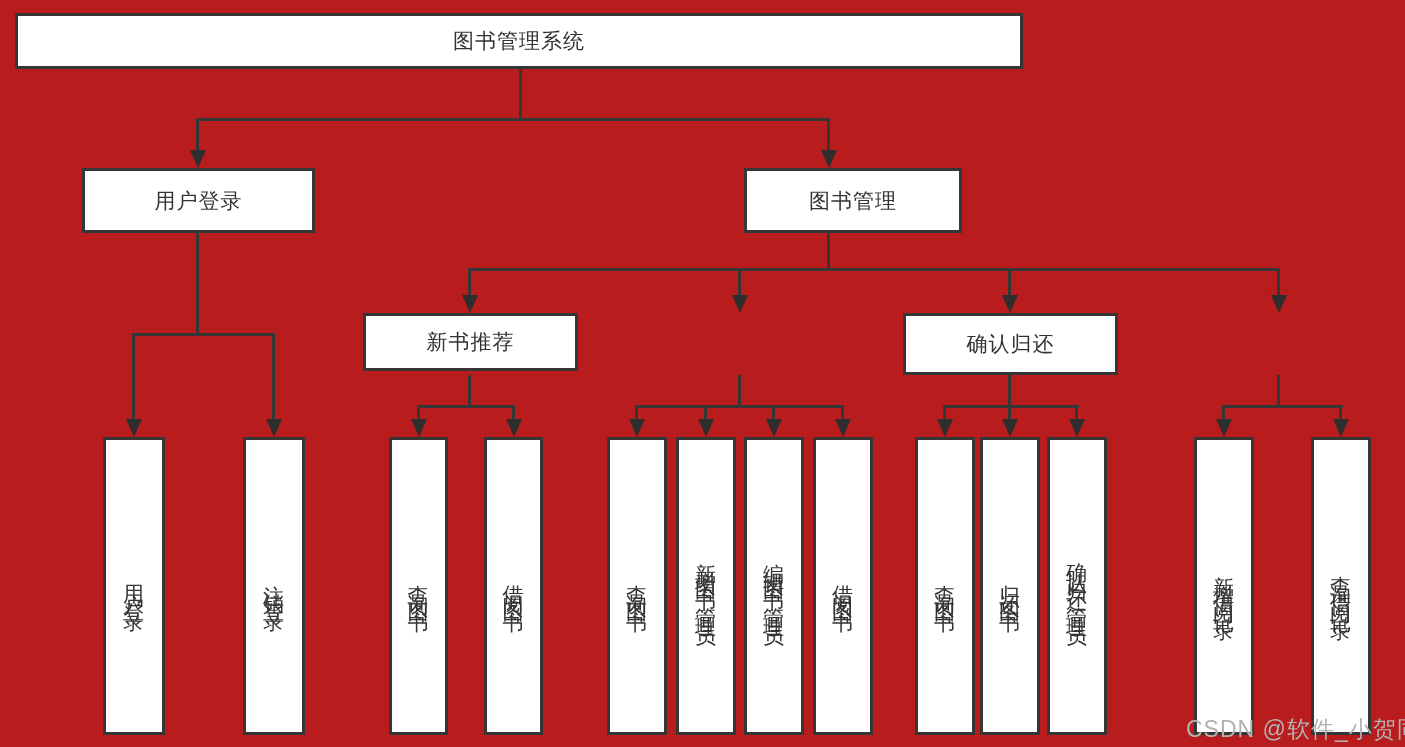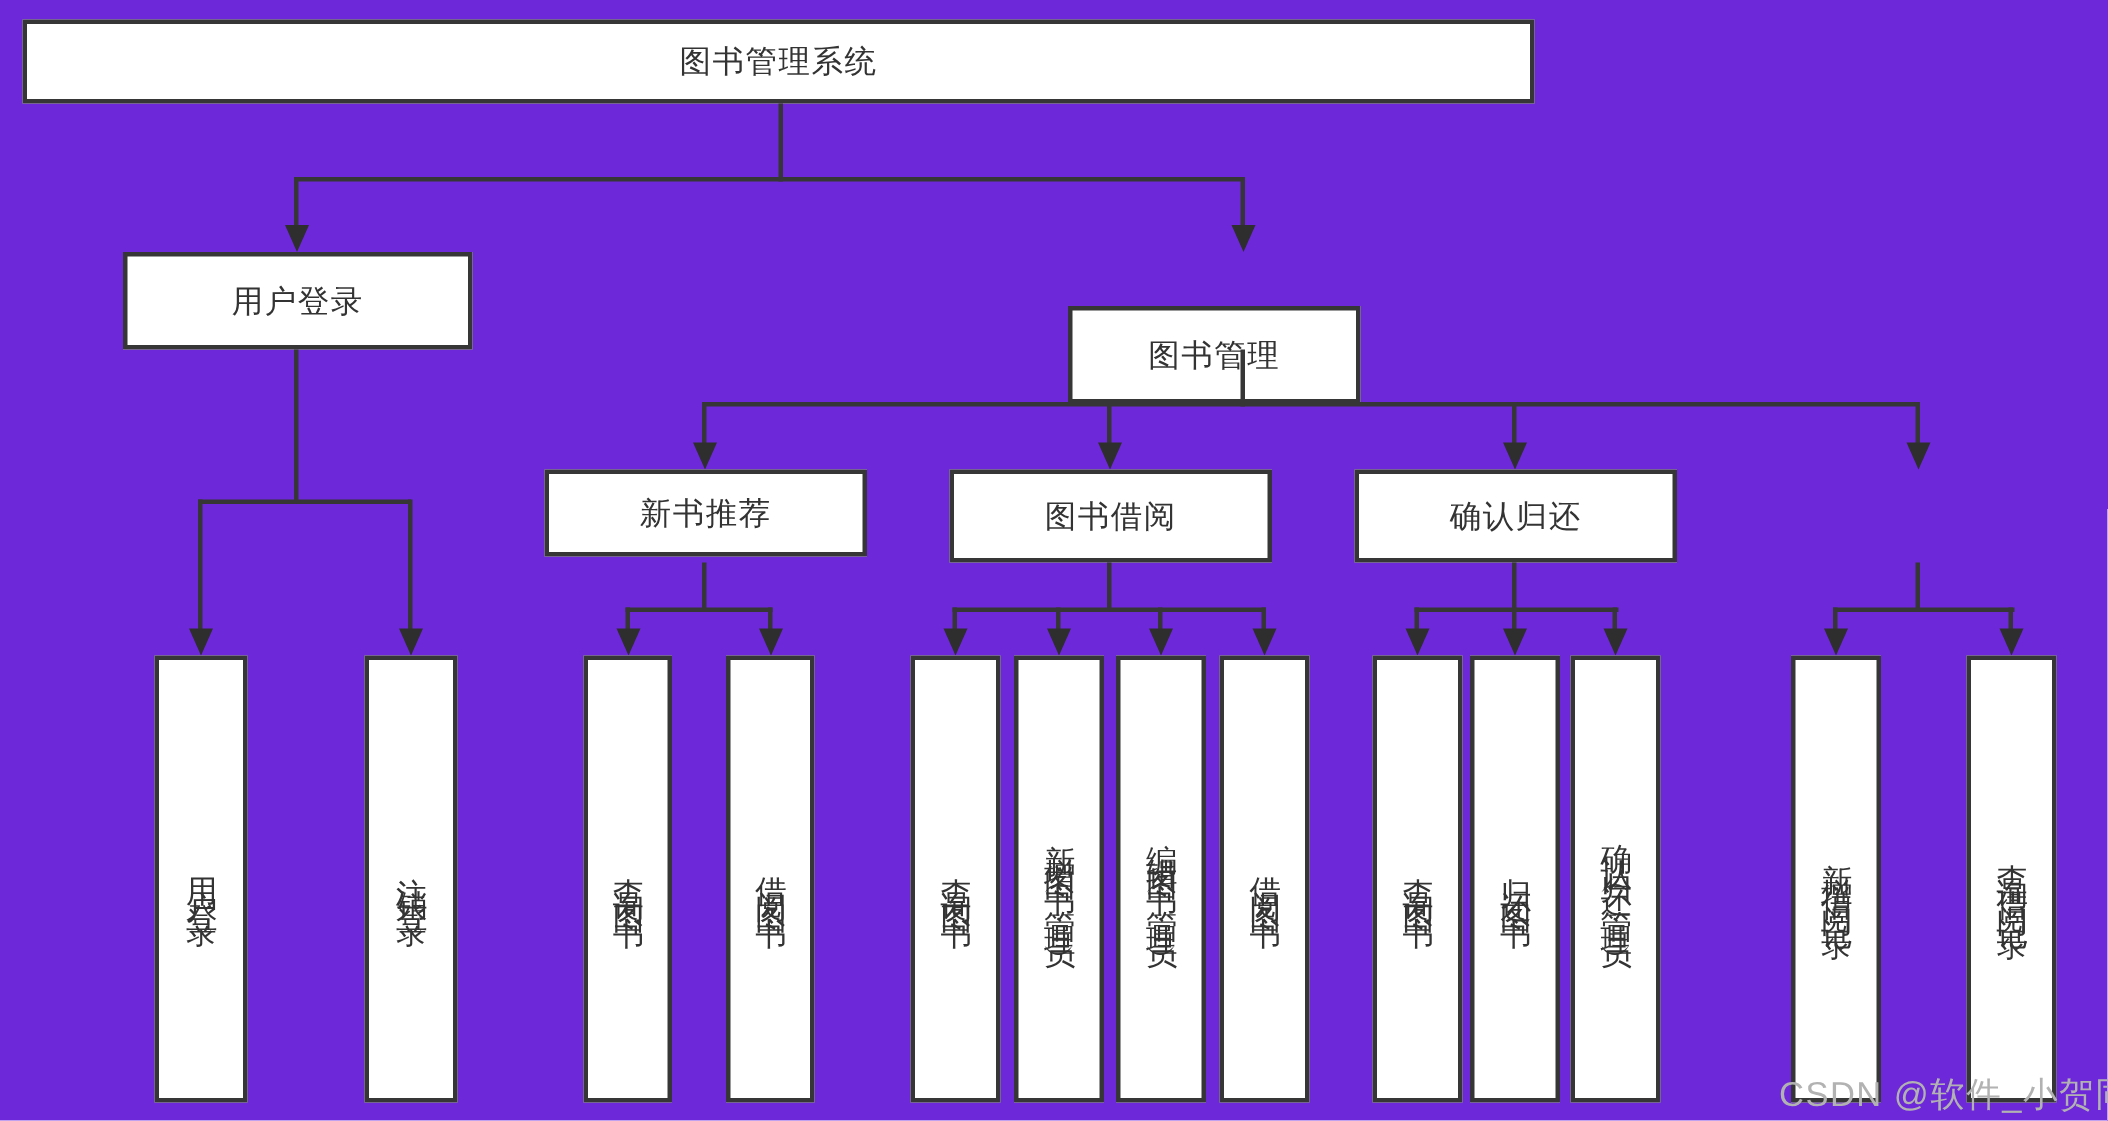--- a/index.html
+++ b/index.html
@@ -1,17 +1,17 @@
 <!DOCTYPE html>
 <html><head>
 <meta charset="utf-8">
 <style>
   html,body { margin:0; padding:0; background:#ffffff; }
   #canvas {
-    position:relative; width:1405px; height:747px; background:#6d28d9;
+    position:relative; width:1405px; height:747px; background:#b91c1c;
     font-family:"Liberation Sans","DejaVu Sans",sans-serif; overflow:hidden;
   }
   .box {
     position:absolute; box-sizing:border-box;
     border:3px solid #363636; background:#ffffff;
     display:flex; align-items:center; justify-content:center;
     color:#333333;
   }
   .hbox { font-size:21px; letter-spacing:1px; }
   .vbox { top:437px; height:298px; }
@@ -43,21 +43,21 @@
   <div class="vline" style="left:519px; top:69px; height:52px;"></div>
   <div class="hline" style="left:196px; top:118px; width:634px;"></div>
   <div class="vline" style="left:196px; top:118px; height:33px;"></div>
   <div class="arrow" style="left:190px; top:150px;"></div>
   <div class="vline" style="left:827px; top:118px; height:33px;"></div>
   <div class="arrow" style="left:821px; top:150px;"></div>
 
   <div class="box hbox" style="left:82px; top:168px; width:233px; height:65px;">
     <span>用户登录</span>
   </div>
-  <div class="box hbox" style="left:712px; top:168px; width:195px; height:65px;margin-top:36px;">
+  <div class="box hbox" style="left:744px; top:168px; width:218px; height:65px;">
     <span>图书管理</span>
   </div>
 
   <div class="vline" style="left:196px; top:233px; height:102px;"></div>
   <div class="hline" style="left:132px; top:333px; width:142px;"></div>
   <div class="vline" style="left:132px; top:333px; height:88px;"></div>
   <div class="arrow" style="left:126px; top:419px;"></div>
   <div class="vline" style="left:272px; top:333px; height:88px;"></div>
   <div class="arrow" style="left:266px; top:419px;"></div>
 
@@ -67,23 +67,20 @@
   <div class="arrow" style="left:462px; top:295px;"></div>
   <div class="vline" style="left:738px; top:268px; height:29px;"></div>
   <div class="arrow" style="left:732px; top:295px;"></div>
   <div class="vline" style="left:1008px; top:268px; height:29px;"></div>
   <div class="arrow" style="left:1002px; top:295px;"></div>
   <div class="vline" style="left:1277px; top:268px; height:29px;"></div>
   <div class="arrow" style="left:1271px; top:295px;"></div>
 
   <div class="box hbox" style="left:363px; top:313px; width:215px; height:58px;">
     <span>新书推荐</span>
-  </div>
-  <div class="box hbox" style="left:633px; top:313px; width:215px; height:62px;">
-    <span>图书借阅</span>
   </div>
   <div class="box hbox" style="left:903px; top:313px; width:215px; height:62px;">
     <span>确认归还</span>
   </div>
 
   <div class="vline" style="left:468px; top:375px; height:33px;"></div>
   <div class="hline" style="left:417px; top:405px; width:98px;"></div>
   <div class="vline" style="left:417px; top:405px; height:16px;"></div>
   <div class="arrow" style="left:411px; top:419px;"></div>
   <div class="vline" style="left:512px; top:405px; height:16px;"></div>

